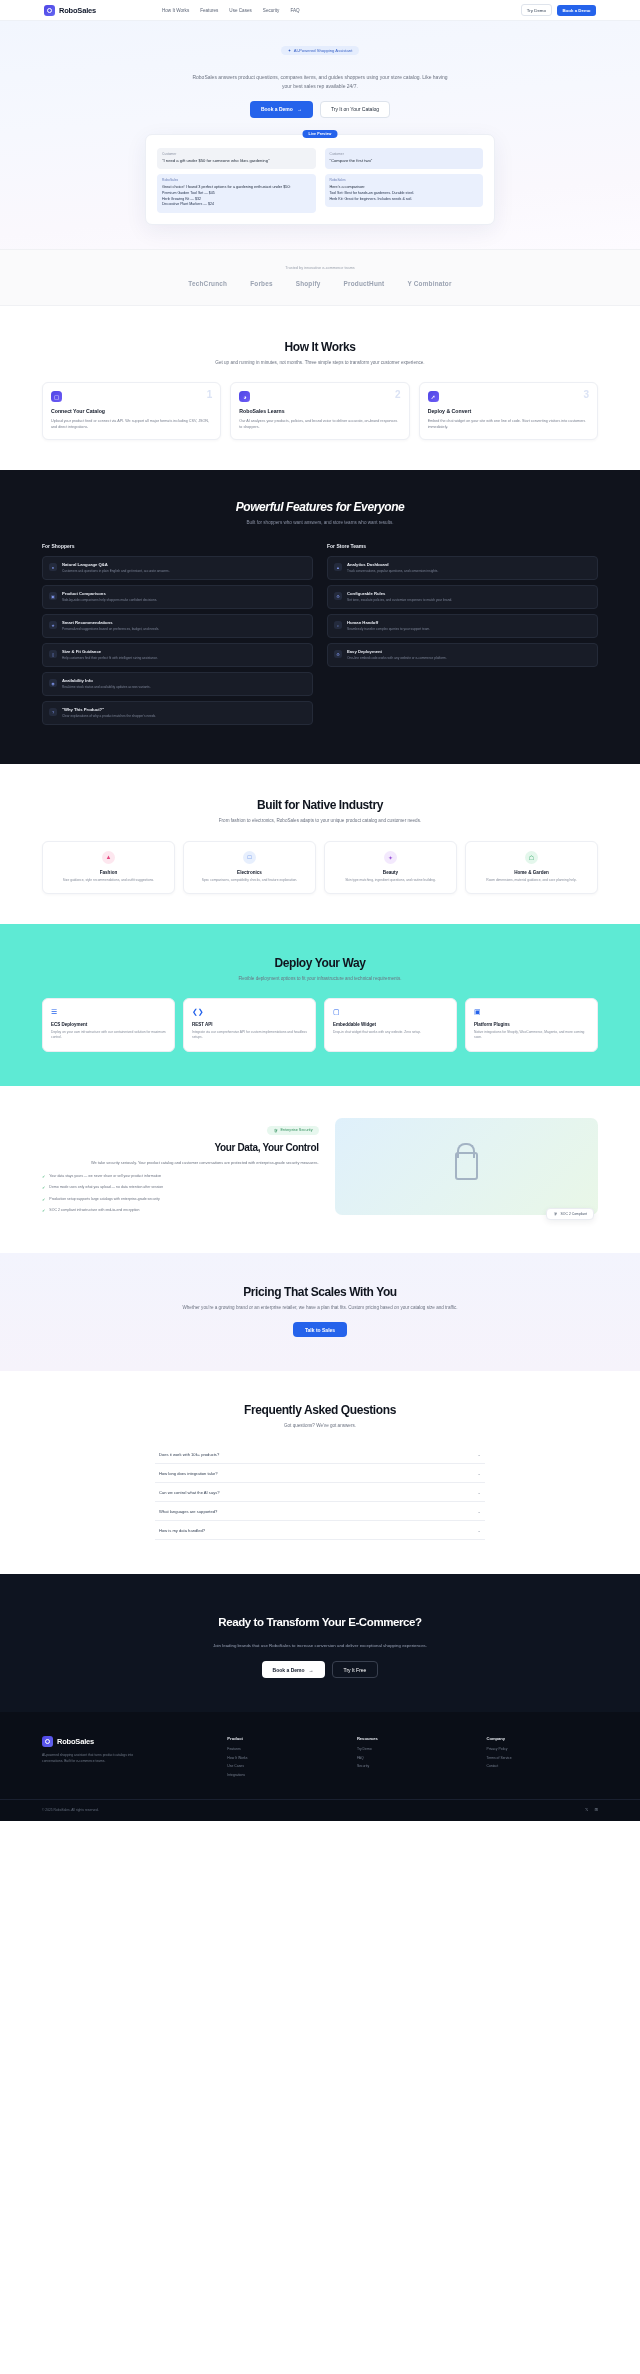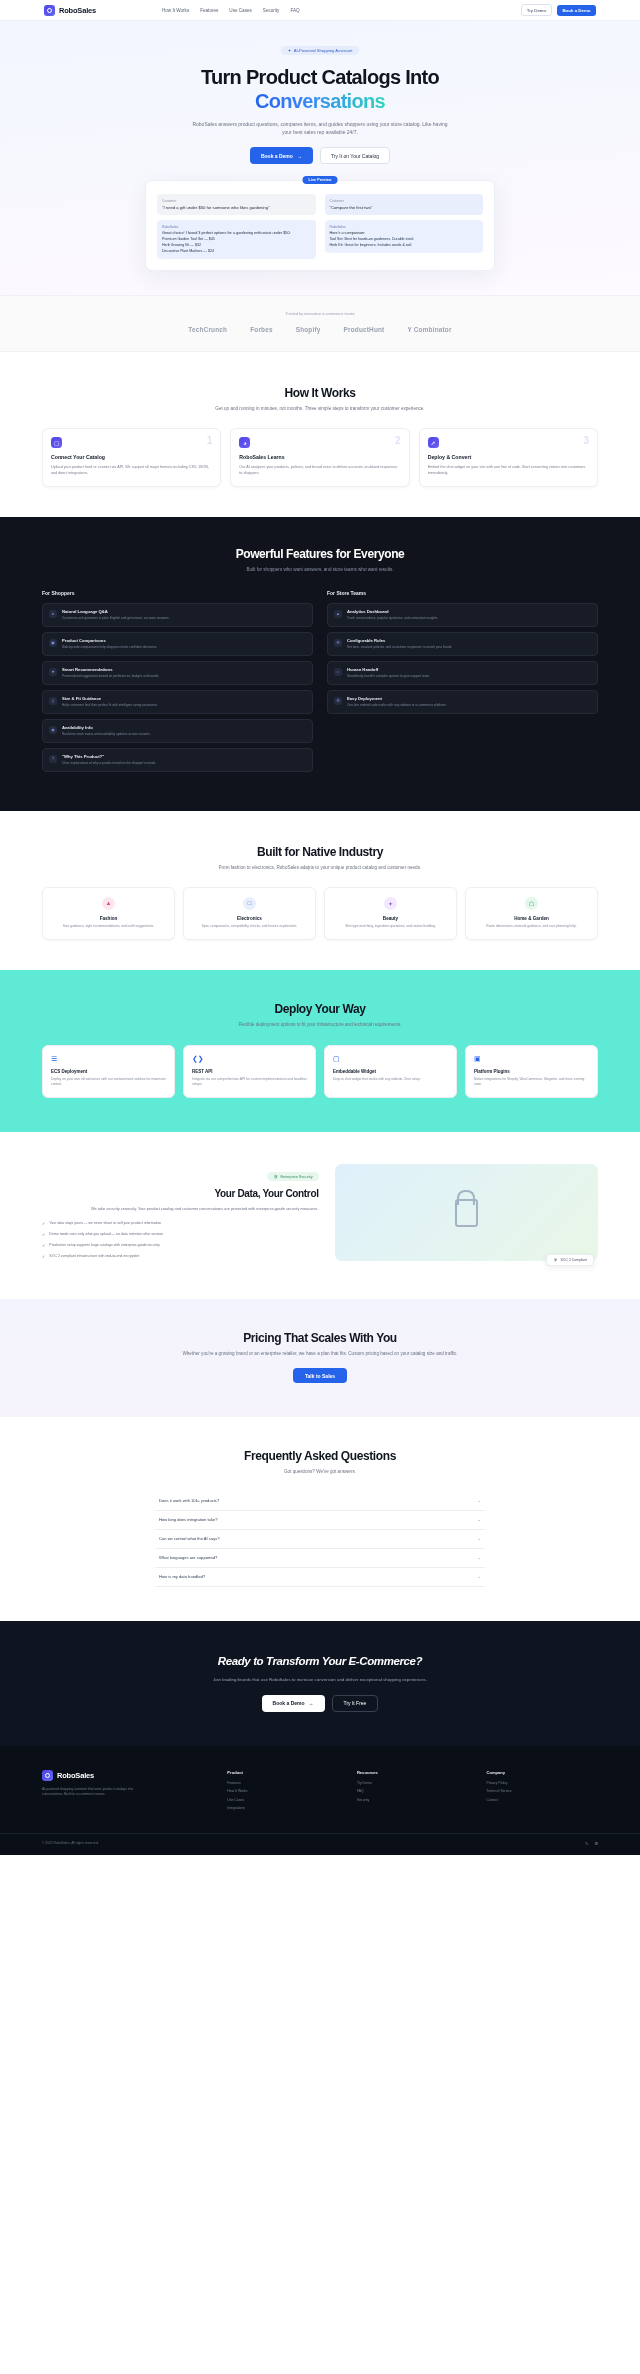--- a/index.html
+++ b/index.html
@@ -119,21 +119,21 @@
   }
   .step-num {
     position:absolute; top:6px; right:8px;
     font-size:10px; font-weight:800; color:#dbe3f5;
   }
   .step-h { font-size:5.2px; font-weight:700; color:#111827; margin-bottom:3.5px; }
   .step-p { font-size:3.7px; line-height:1.7; color:#7a8190; }
 
   
   .dark { background:#10131c; padding:30px 0 34px; text-align:center; }
-  .dark h2 { font-size:12px; font-weight:800; color:#fff; letter-spacing:-.4px; }
+  .dark h2 { font-size:12px; font-weight:800; color:#fff; letter-spacing:-.4px;font-style:italic; }
   .dark .sec-sub { color:#8b93a6; width:290px; }
   .feat-wrap { display:flex; gap:14px; padding:0 42px; margin-top:17px; text-align:left; }
   .feat-col { flex:1; }
   .feat-col-title { font-size:5px; font-weight:700; color:#e8ebf2; margin-bottom:7px; }
   .feat-item {
     background:#181c27; border:1px solid #242a38; border-radius:4px;
     padding:5px 6px; margin-bottom:5px; display:flex; gap:5px;
   }
   .feat-ic {
     width:8px; height:8px; min-width:8px; border-radius:2.5px;
@@ -218,21 +218,21 @@
   .faq-list { margin:16px auto 0; width:330px; text-align:left; }
   .faq-row {
     border-bottom:1px solid #eceef3; padding:6.5px 4px;
     display:flex; align-items:center; justify-content:space-between;
   }
   .faq-q { font-size:4.1px; color:#344054; }
   .faq-chev { font-size:4.5px; color:#9aa1ae; }
 
   
   .cta { background:#0e1420; padding:30px 0 34px; text-align:center; }
-  .cta h2 { font-size:11.5px; font-weight:800; color:#fff; line-height:1.2; letter-spacing:-.4px; width:300px; margin:4px auto;font-style:italic; }
+  .cta h2 { font-size:11.5px; font-weight:800; color:#fff; line-height:1.2; letter-spacing:-.4px; width:300px; margin:12px auto; }
   .cta p { margin:7px auto 0; width:280px; font-size:4.4px; line-height:1.65; color:#97a0b4; }
   .cta-row { margin-top:12px; display:flex; justify-content:center; gap:7px; }
   .cta-w { background:#fff; color:#101828; font-size:5px; font-weight:600; border:0; border-radius:4px; padding:4.5px 11px; display:inline-flex; gap:4px; align-items:center; }
   .cta-o { background:transparent; color:#fff; font-size:5px; border:1px solid #39404f; border-radius:4px; padding:4.5px 11px; }
 
   
   .footer { background:#0a0e17; padding:24px 0 0; }
   .foot-grid { display:flex; padding:0 42px; gap:18px; }
   .foot-brand { flex:1.5; }
   .foot-brandline { display:flex; align-items:center; gap:4px; margin-bottom:6px; }
@@ -272,24 +272,20 @@
       <button class="btn-ghost">Try Demo</button>
       <button class="btn-primary-sm">Book a Demo</button>
     </div>
   </div>
 
   <div class="hero">
     <div class="pill">
       <i>✦</i>
       <span>AI-Powered Shopping Assistant</span>
     </div>
-    <h1 class="hero-title">
-      <span>Turn Product Catalogs Into</span><br>
-      <span class="grad">Conversations</span>
-    </h1>
     <p class="hero-sub">RoboSales answers product questions, compares items, and guides shoppers using your store catalog. Like having your best sales rep available 24/7.</p>
     <div class="hero-cta">
       <button class="btn-lg-primary">
         <span>Book a Demo</span>
         <span>→</span>
       </button>
       <button class="btn-lg-ghost">Try It on Your Catalog</button>
     </div>
 
     <div class="demo-shell">

